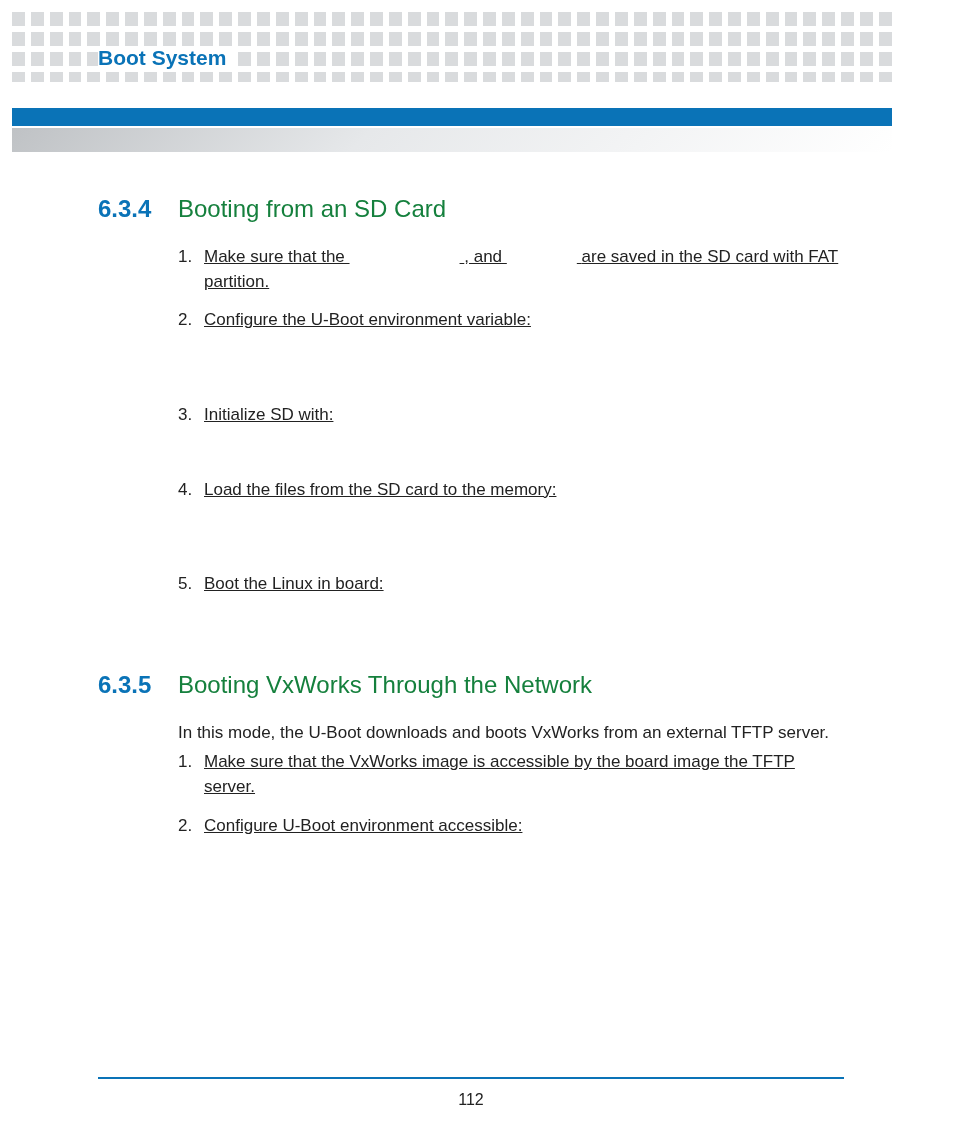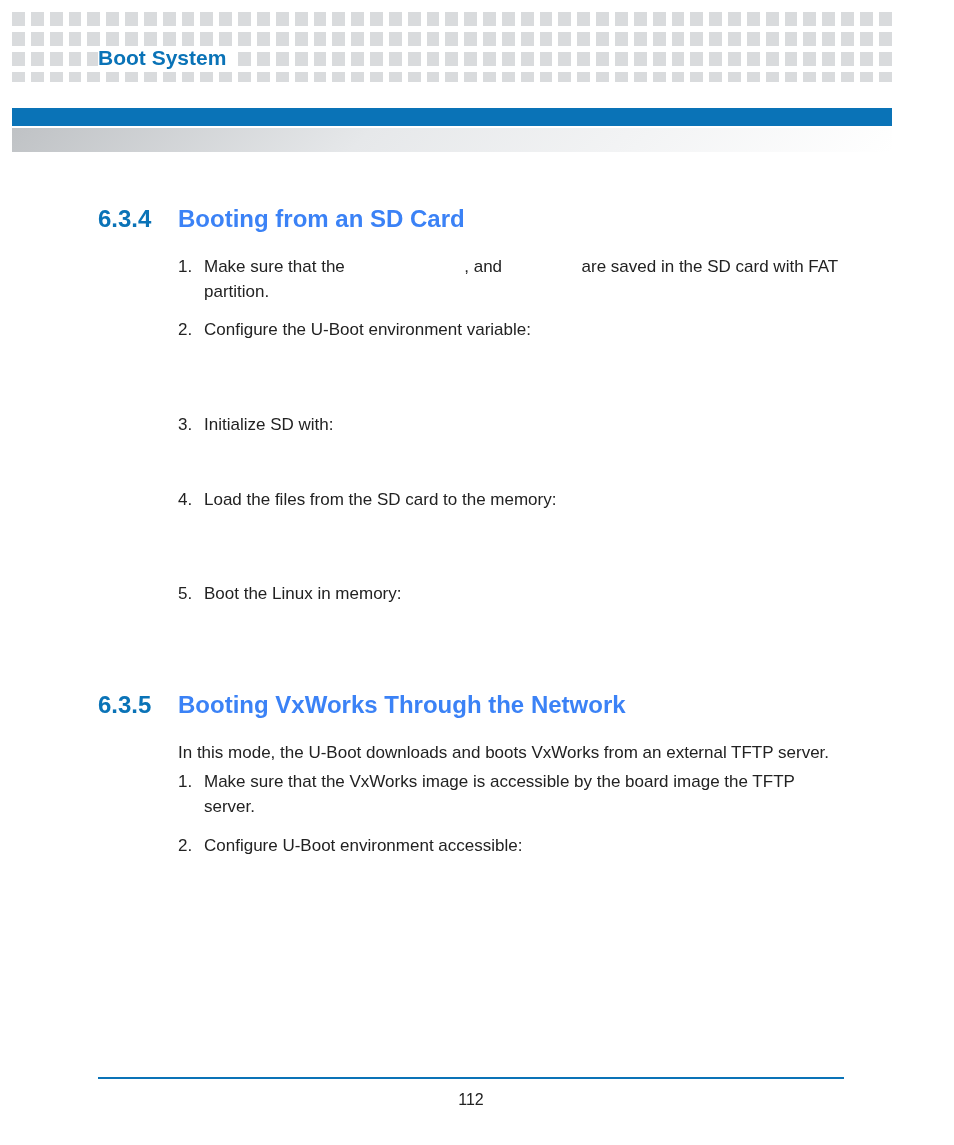--- a/index.html
+++ b/index.html
@@ -23,30 +23,30 @@
   }
   .shadow-strip {
     position: absolute; top: 128px; left: 12px; right: 12px; height: 24px;
     background: linear-gradient(135deg, #bfc2c5 0%, #e6e8ea 40%, #ffffff 100%);
   }
 
   .content {
     position: absolute; top: 185px; left: 98px; right: 60px;
   }
 
-  .sec-row { display: flex; align-items: baseline; margin-top: 20px; margin-bottom: 22px; }
+  .sec-row { display: flex; align-items: baseline; margin-top: 10px; margin-bottom: 22px; }
   .sec-num { color: #0a73b7; font-weight: 700; font-size: 24px; width: 80px; flex-shrink:0; }
-  .sec-title { color: #3b82f6; font-weight: 700; font-size: 24px; text-align: right; }
+  .sec-title { color: #15803d; font-weight: 400; font-size: 24px; text-align: right; }
 
   .body-block { margin-left: 80px; font-size: 17px; line-height: 1.45; color: #222; }
 
   ol.steps { list-style: none; margin: 0; padding: 0; }
   ol.steps > li { display: flex; margin-bottom: 14px; }
   ol.steps > li .num { width: 26px; flex-shrink: 0; }
-  ol.steps > li .txt { flex: 1; }
+  ol.steps > li .txt { flex: 1; text-decoration: underline; }
   .gap-md { height: 56px; }
   .spacer-block { height: 36px; }
 
   .footer-rule {
     position: absolute; left: 98px; right: 60px; bottom: 66px; height: 2px; background: #0a73b7;
   }
   .footer {
     position: absolute; left: 98px; right: 60px; bottom: 36px;
     display: flex; justify-content: center; font-size: 16px; color: #222;
   }
@@ -295,21 +295,21 @@
       <ol class="steps">
         <li>
           <span class="num">4.</span>
           <span class="txt">Load the files from the SD card to the memory:</span>
         </li>
       </ol>
       <div class="gap-md"></div>
       <ol class="steps">
         <li>
           <span class="num">5.</span>
-          <span class="txt">Boot the Linux in memory:</span>
+          <span class="txt">Boot the Linux in board:</span>
         </li>
       </ol>
     </div>
 
     <div style="height:50px;"></div>
 
     <div class="sec-row">
       <div class="sec-num">6.3.5</div>
       <div class="sec-title">Booting VxWorks Through the Network</div>
     </div>

